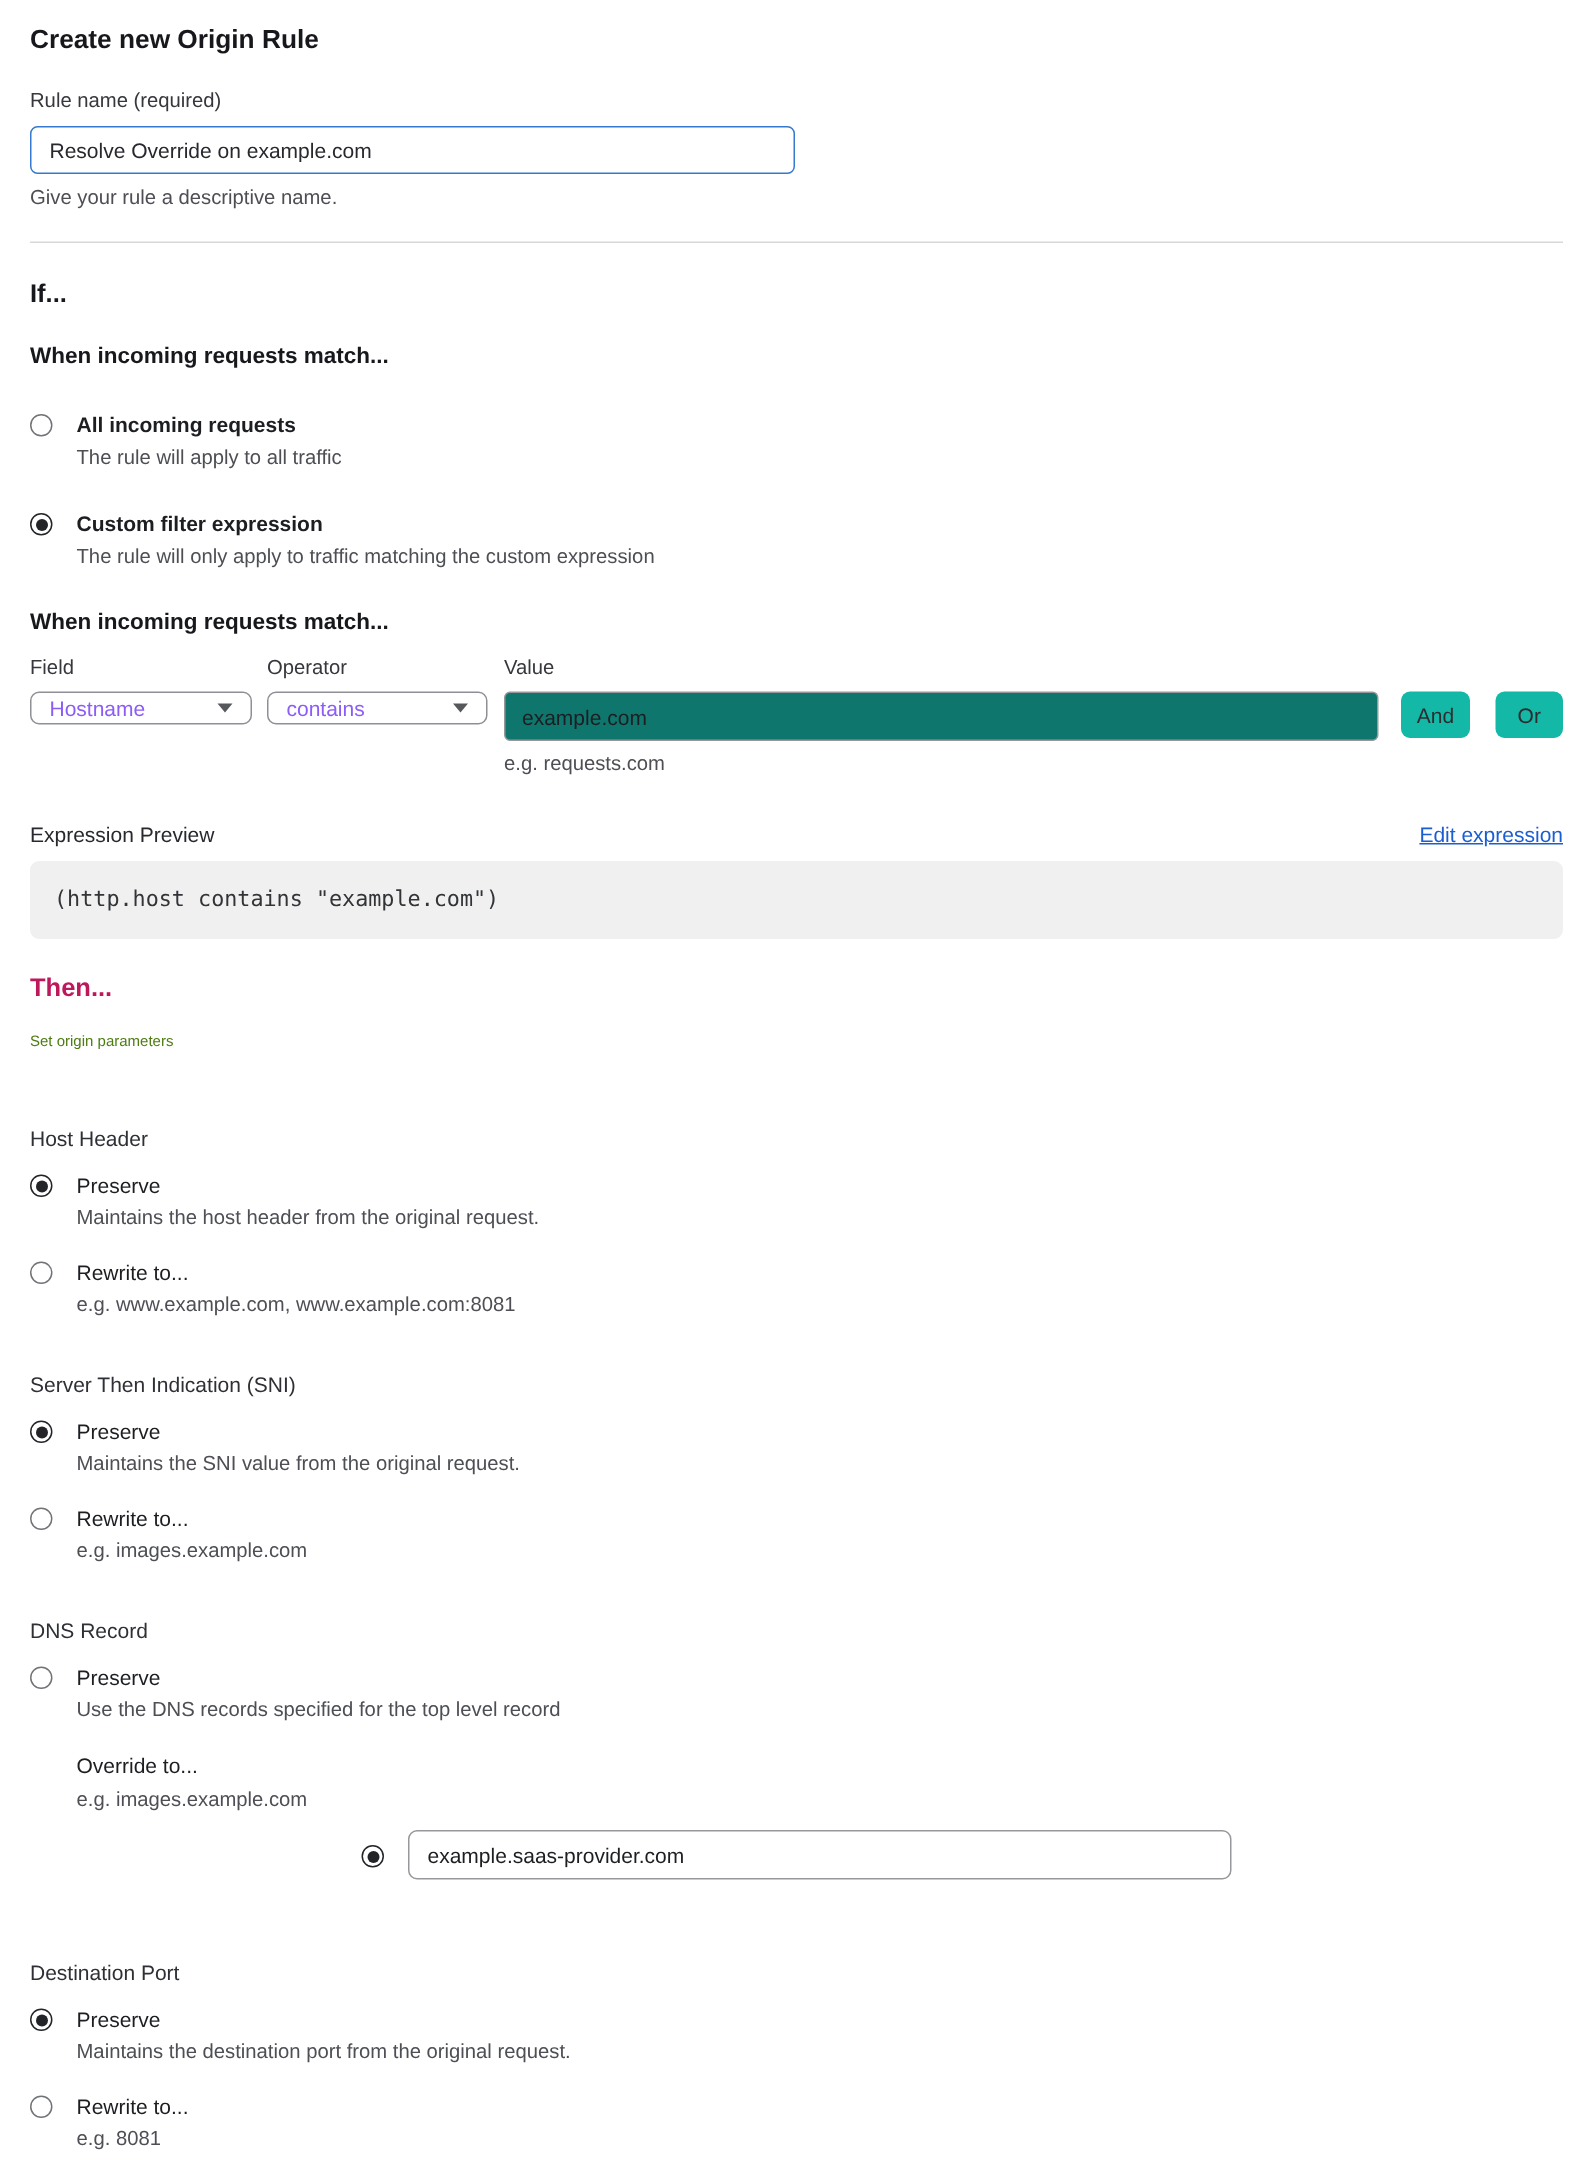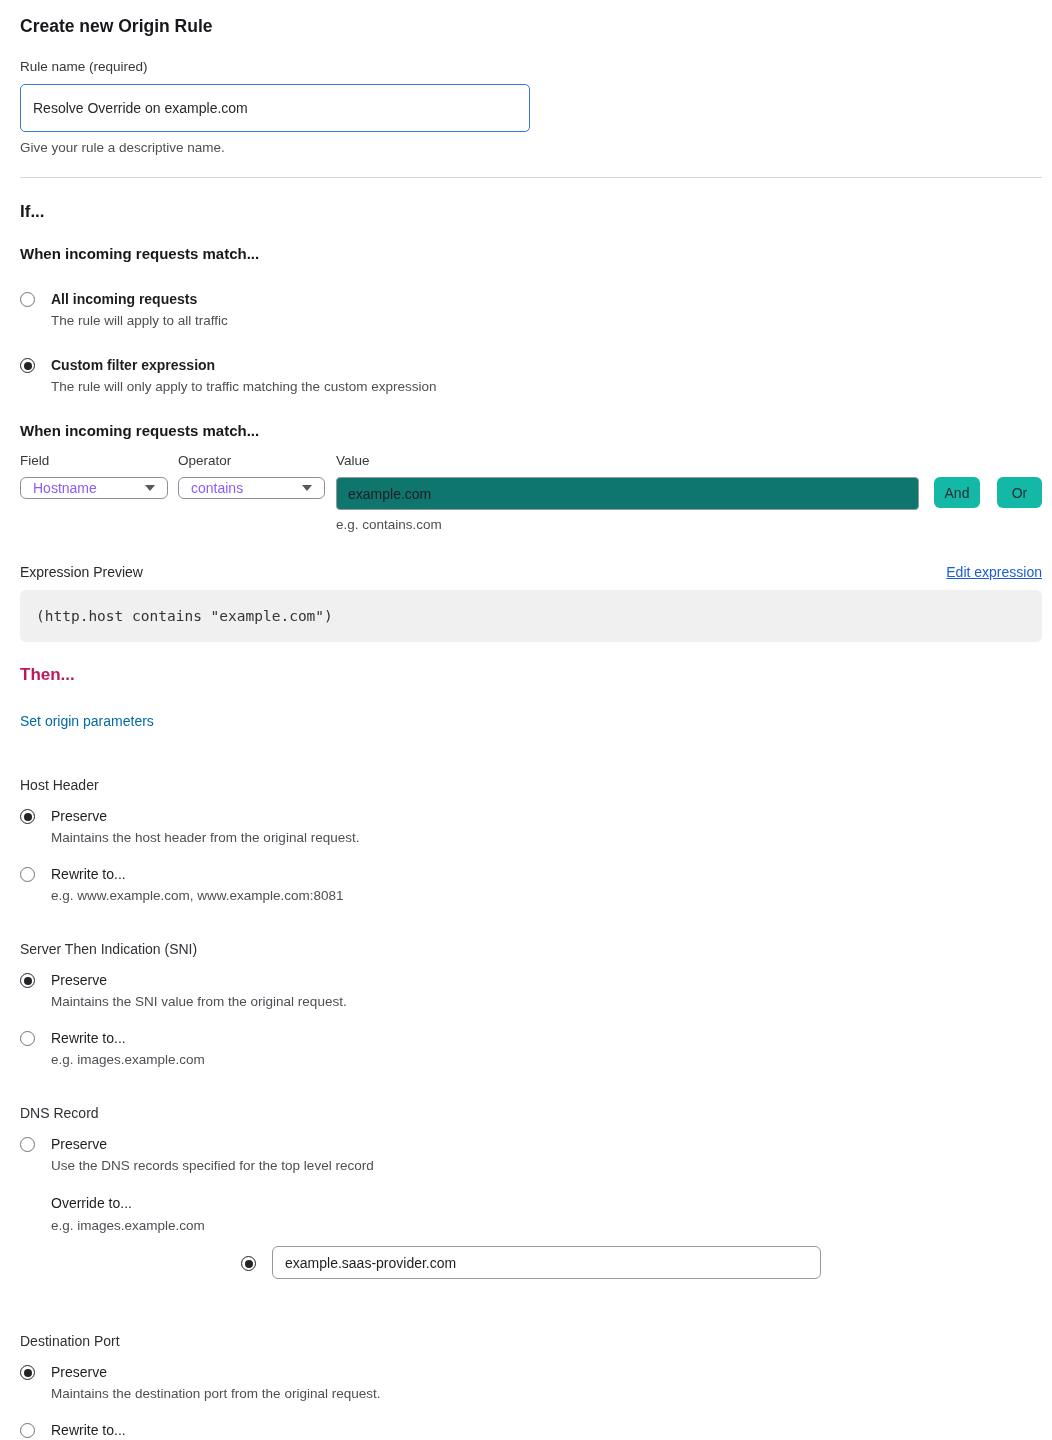--- a/index.html
+++ b/index.html
@@ -9,21 +9,21 @@
     width: 1052px; min-height: 1440px; margin: 0 auto; background: #fff;
     padding: 16px 10px 14px 20px; display: flex; flex-direction: column;
   }
   .page-title { font-size: 17.5px; font-weight: 700; color: #17181c; margin: 0; line-height: 21px; }
 
   .field-label { font-size: 13.5px; color: #36383d; line-height: 17px; }
   .helper { font-size: 13.5px; color: #4d4f54; line-height: 17px; }
 
   .rule-name-label { margin-top: 21px; }
   .rule-name-input {
-    display: block; margin-top: 9px; width: 510px; height: 48px;
+    display: block; margin-top: 9px; width: 510px; height: 32px;
     border: 1px solid #3679cf; border-radius: 5px; outline: none;
     font-family: "Liberation Sans", sans-serif; font-size: 14px; color: #27292e;
     padding: 0 12px; background: #fff;
   }
   .rule-name-helper { margin-top: 7px; }
 
   .divider { border: none; border-top: 1px solid #d8d8d8; margin: 21px 0 0 0; }
 
   .h-if { font-size: 17px; font-weight: 700; color: #17181c; margin: 23px 0 0; line-height: 21px; }
   .h-match { font-size: 15px; font-weight: 700; color: #17181c; margin: 22px 0 0; line-height: 19px; }
@@ -82,21 +82,21 @@
   .preview-label { font-size: 14px; color: #27292e; }
   .edit-link { font-size: 14px; color: #1b5ed2; text-decoration: underline; cursor: pointer; }
   .code-box {
     margin-top: 10px; height: 52px; background: #f0f0f0; border-radius: 6px;
     display: flex; align-items: center; padding: 0 16px;
     font-family: "DejaVu Sans Mono", "Liberation Mono", monospace;
     font-size: 14.5px; color: #323438;
   }
 
   .h-then { font-size: 17px; font-weight: 700; color: #be185d; margin: 22px 0 0; line-height: 21px; }
-  .set-origin { font-size: 14px; color: #0369a1; margin-top: 27px; line-height: 18px; }
+  .set-origin { font-size: 10px; color: #4d7c0f; margin-top: 17px; line-height: 18px; }
 
   .group-label { font-size: 14px; color: #2e3035; line-height: 18px; }
   .gl-host { margin-top: 46px; }
   .gl-sni { margin-top: 36px; }
   .gl-dns { margin-top: 36px; }
   .gl-port { margin-top: 53px; }
 
   
   .override-block { margin-top: 20px; margin-left: 31px; }
   .override-label { font-size: 14px; color: #1c1e22; line-height: 18px; }
@@ -156,21 +156,21 @@
     <div class="builder-col col-operator">
       <div class="field-label">Operator</div>
       <div class="select-control">
         <span>contains</span>
         <span class="chevron"></span>
       </div>
     </div>
     <div class="builder-col col-value">
       <div class="field-label">Value</div>
       <input class="value-input" type="text" value="example.com" style="">
-      <div class="helper value-helper">e.g. contains.com</div>
+      <div class="helper value-helper">e.g. requests.com</div>
     </div>
     <div class="andor-wrap">
       <button class="andor-btn and">And</button>
       <button class="andor-btn or">Or</button>
     </div>
   </div>
 
   <div class="preview-row">
     <span class="preview-label">Expression Preview</span>
     <span class="edit-link">Edit expression</span>

